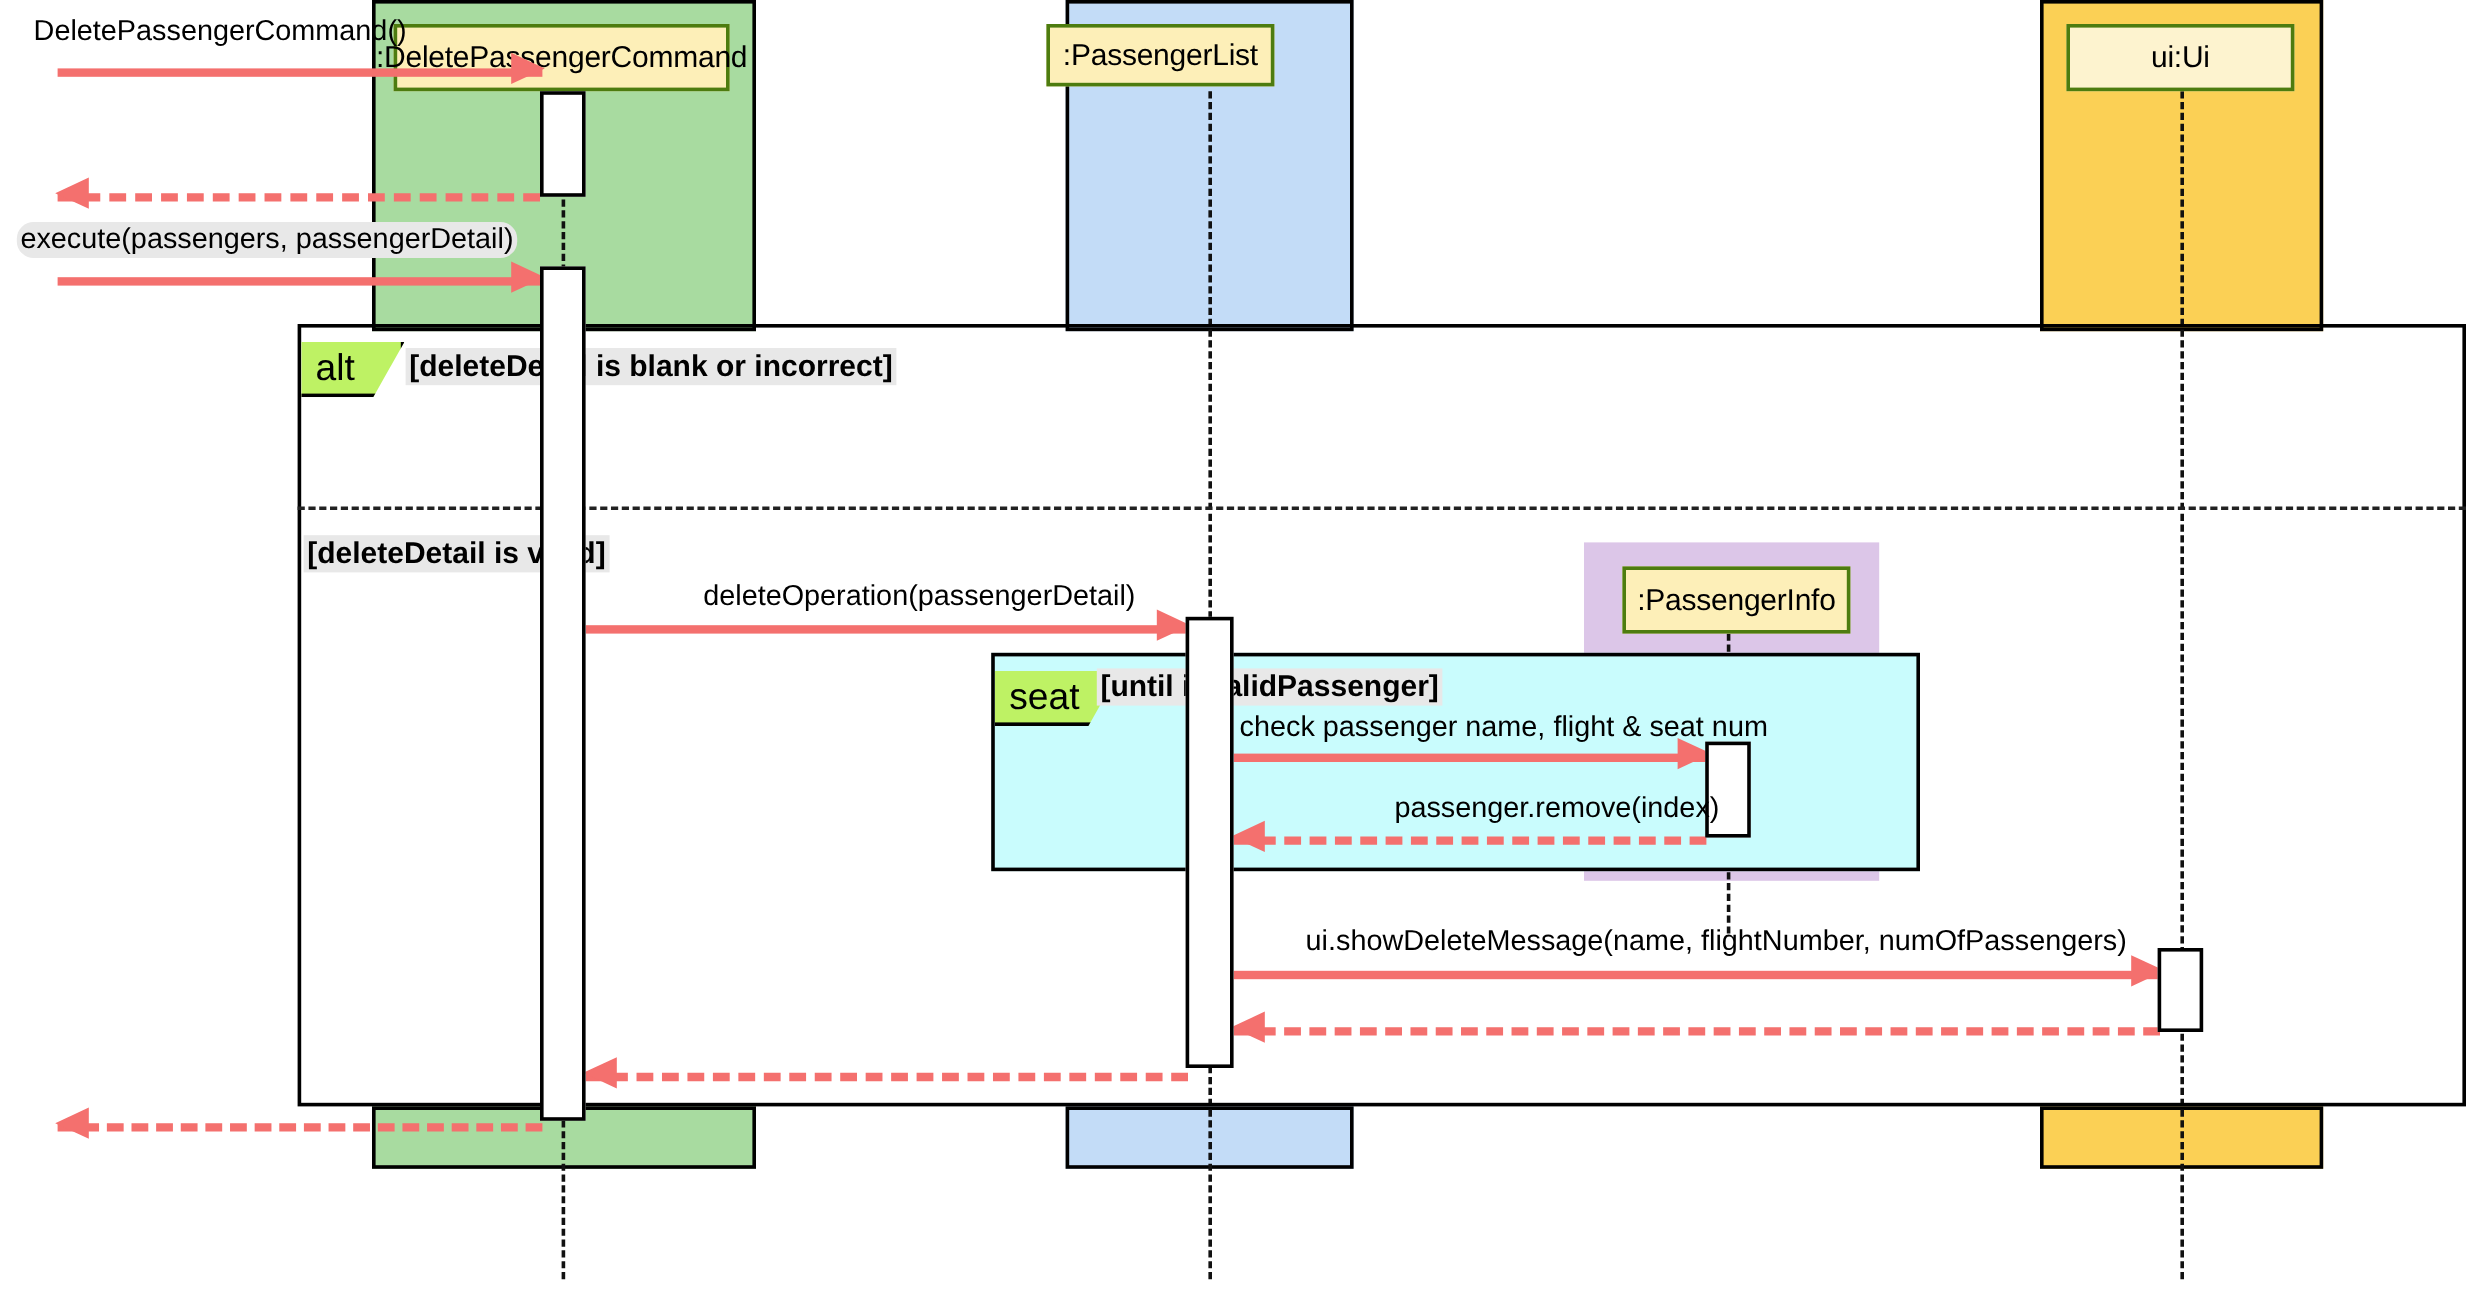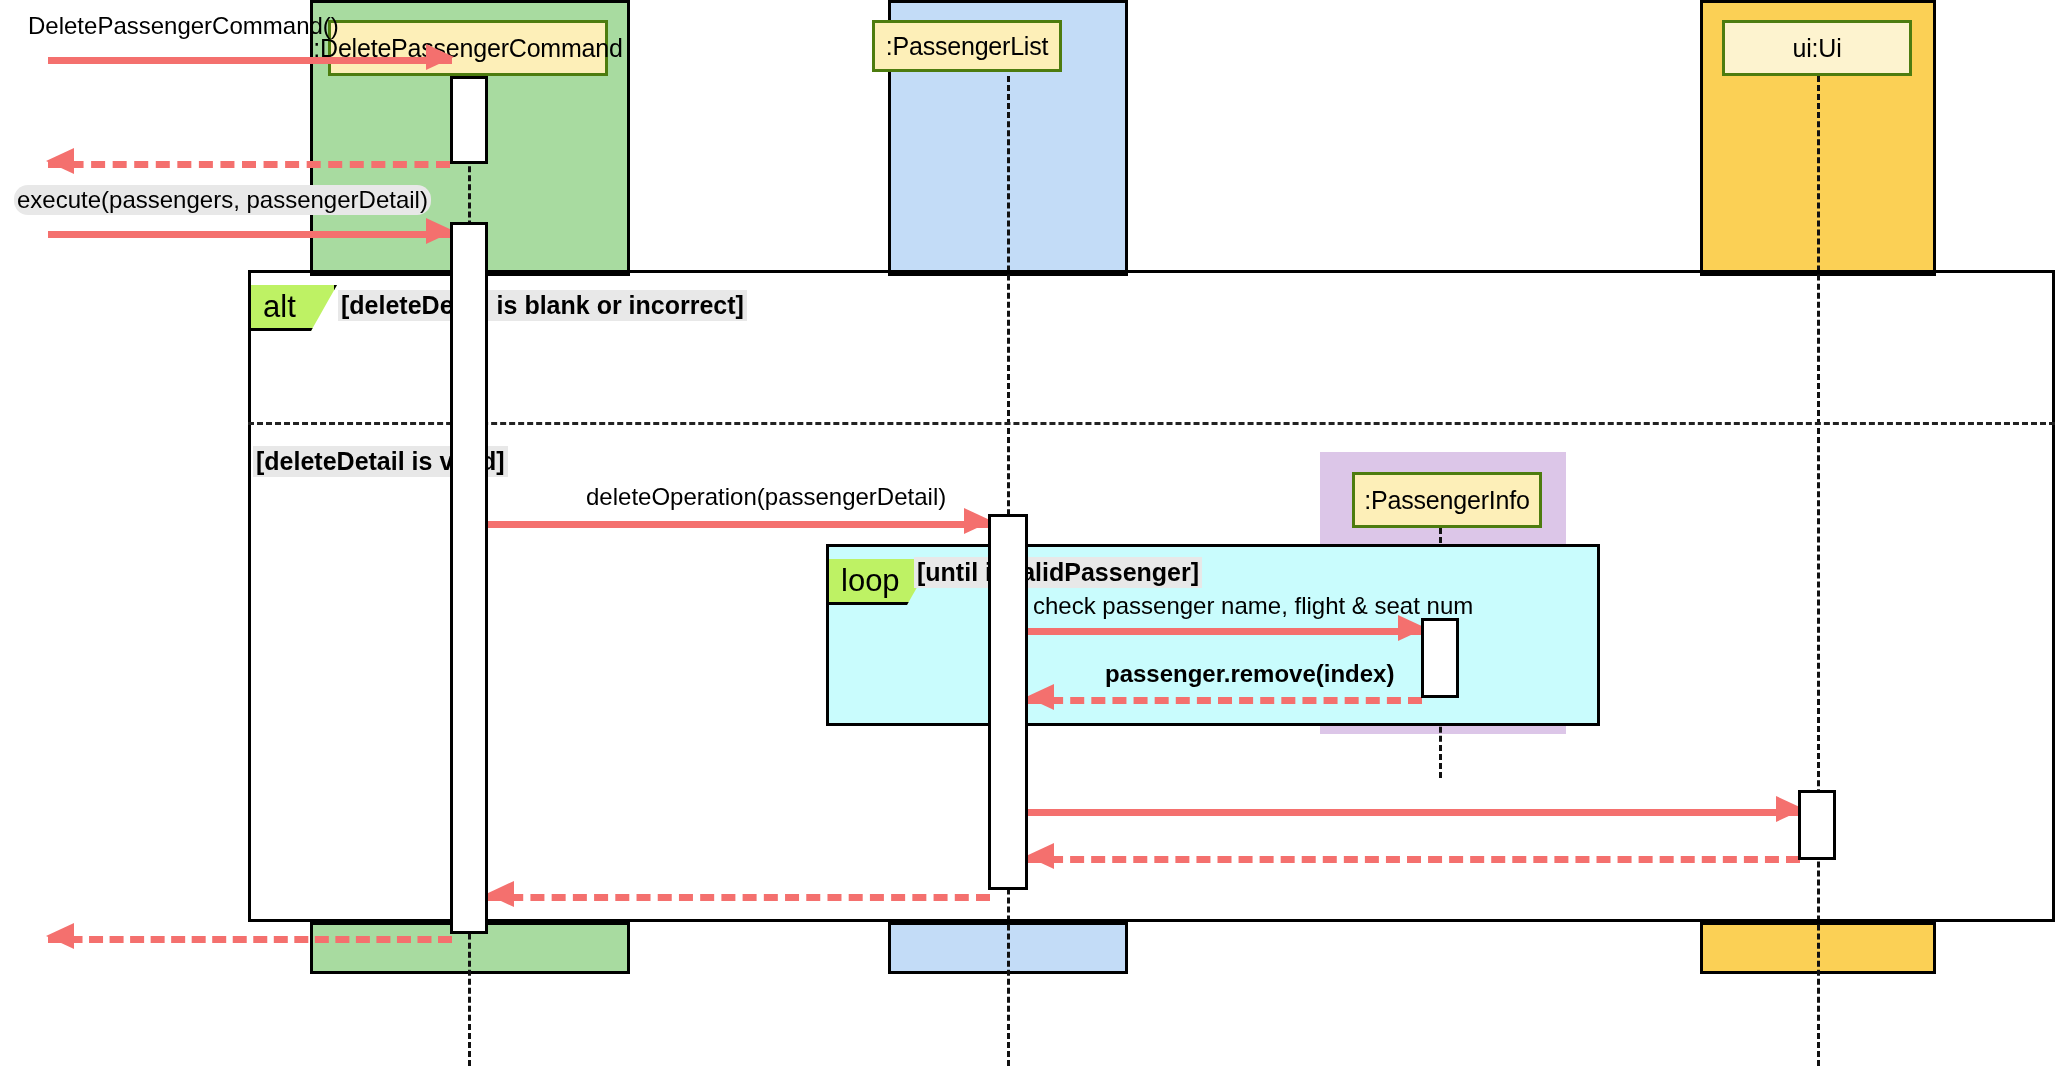--- a/index.html
+++ b/index.html
@@ -177,21 +177,21 @@
     <div class="frame-tab" style="width:86px;">
       <span>alt</span>
     </div>
   </div>
   <div class="frame-guard" style="left:338px; top:290px;">[deleteDetail is blank or incorrect]</div>
   <div class="frame-divider" style="left:248px; top:422px; width:1807px;"></div>
   <div class="frame-guard" style="left:253px; top:446px;">[deleteDetail is valid]</div>
 
   <div class="frame filled-loop" style="left:826px; top:544px; width:774px; height:182px;">
     <div class="frame-tab" style="width:104px;">
-      <span>loop</span>
+      <span>seat</span>
     </div>
   </div>
   <div class="frame-guard" style="left:914px; top:557px;">[until isValidPassenger]</div>
 
   <div class="participant-box" style="left:328px; top:20px; width:280px; height:56px;">
     <span>:DeletePassengerCommand</span>
   </div>
   <div class="participant-box" style="left:872px; top:20px; width:190px; height:52px;">
     <span>:PassengerList</span>
   </div>
@@ -230,26 +230,27 @@
     <div class="line"></div>
     <div class="arrowhead right"></div>
   </div>
 
   <div class="msg-label" style="left:1033px; top:592px;">check passenger name, flight &amp; seat num</div>
   <div class="msg solid" style="left:1028px; top:628px; width:396px;">
     <div class="line"></div>
     <div class="arrowhead right"></div>
   </div>
 
-  <div class="msg-label" style="left:1105px; top:660px;font-weight:bold;">passenger.remove(index)</div>
+  <div class="msg-label" style="left:1162px; top:660px;">passenger.remove(index)</div>
   <div class="msg dashed" style="left:1028px; top:697px; width:394px;">
     <div class="line"></div>
     <div class="arrowhead left"></div>
   </div>
 
+  <div class="msg-label" style="left:1088px; top:771px;">ui.showDeleteMessage(name, flightNumber, numOfPassengers)</div>
   <div class="msg solid" style="left:1028px; top:809px; width:774px;">
     <div class="line"></div>
     <div class="arrowhead right"></div>
   </div>
 
   <div class="msg dashed" style="left:1028px; top:856px; width:772px;">
     <div class="line"></div>
     <div class="arrowhead left"></div>
   </div>
 

